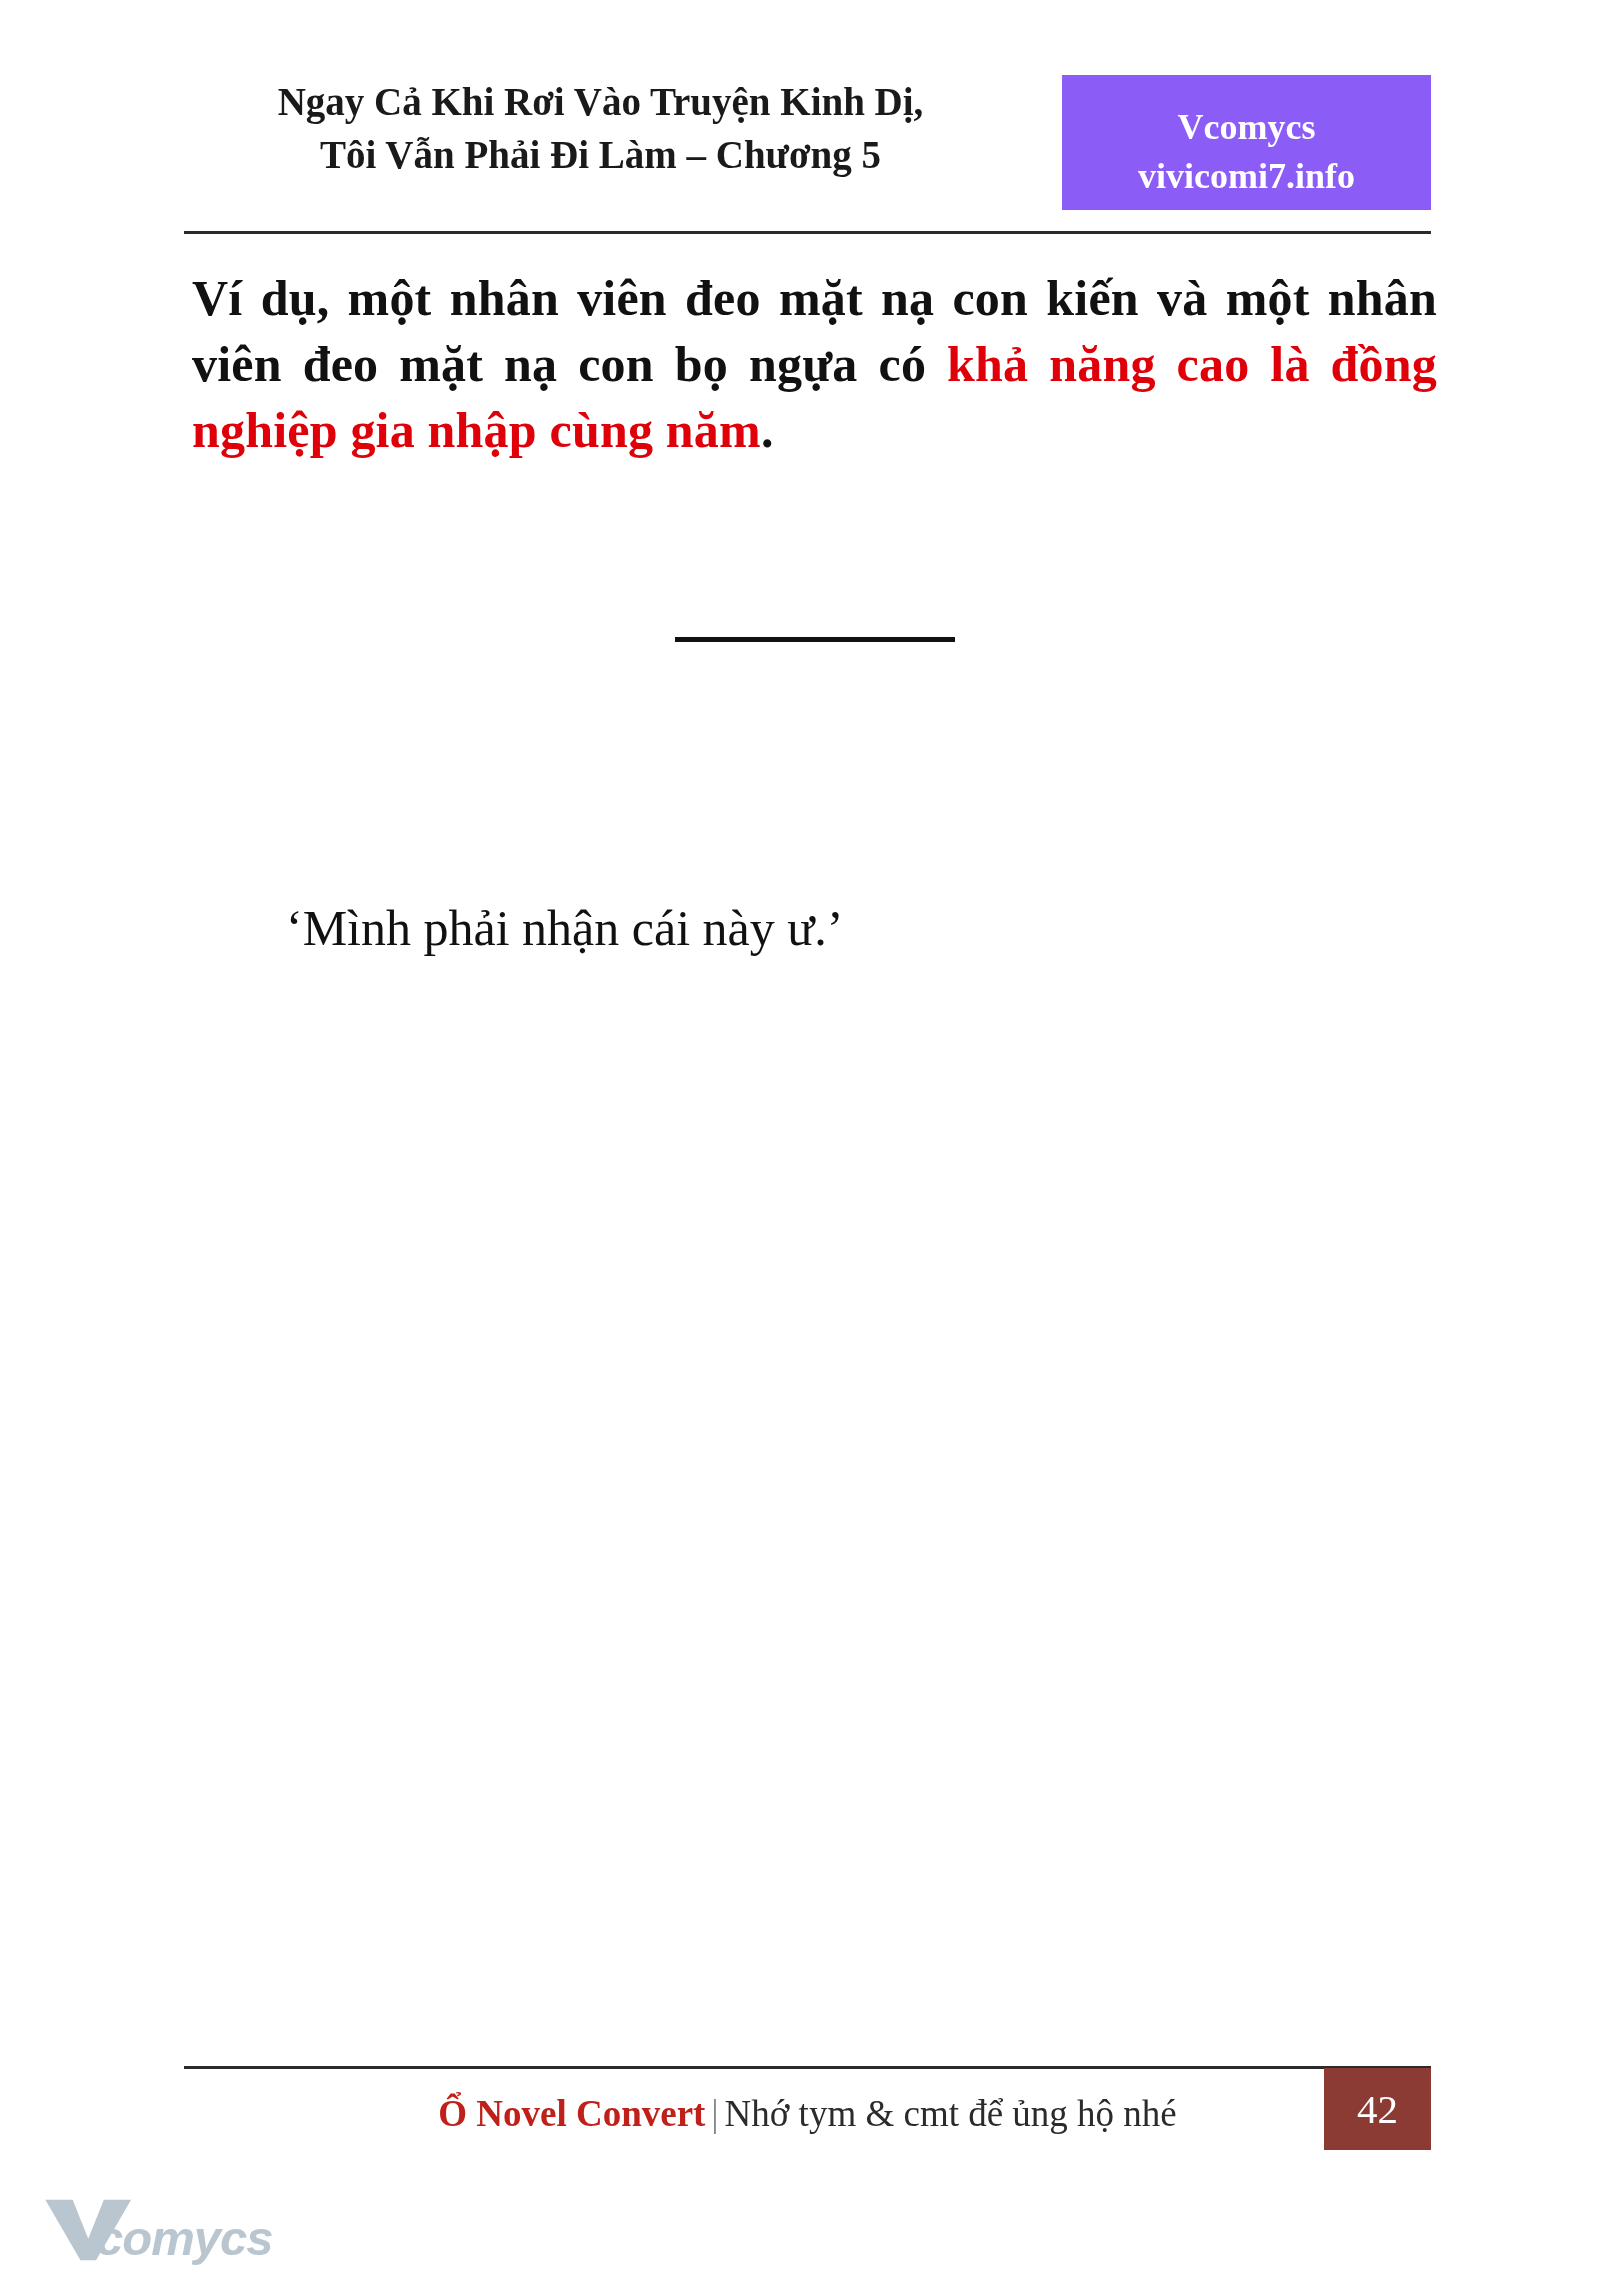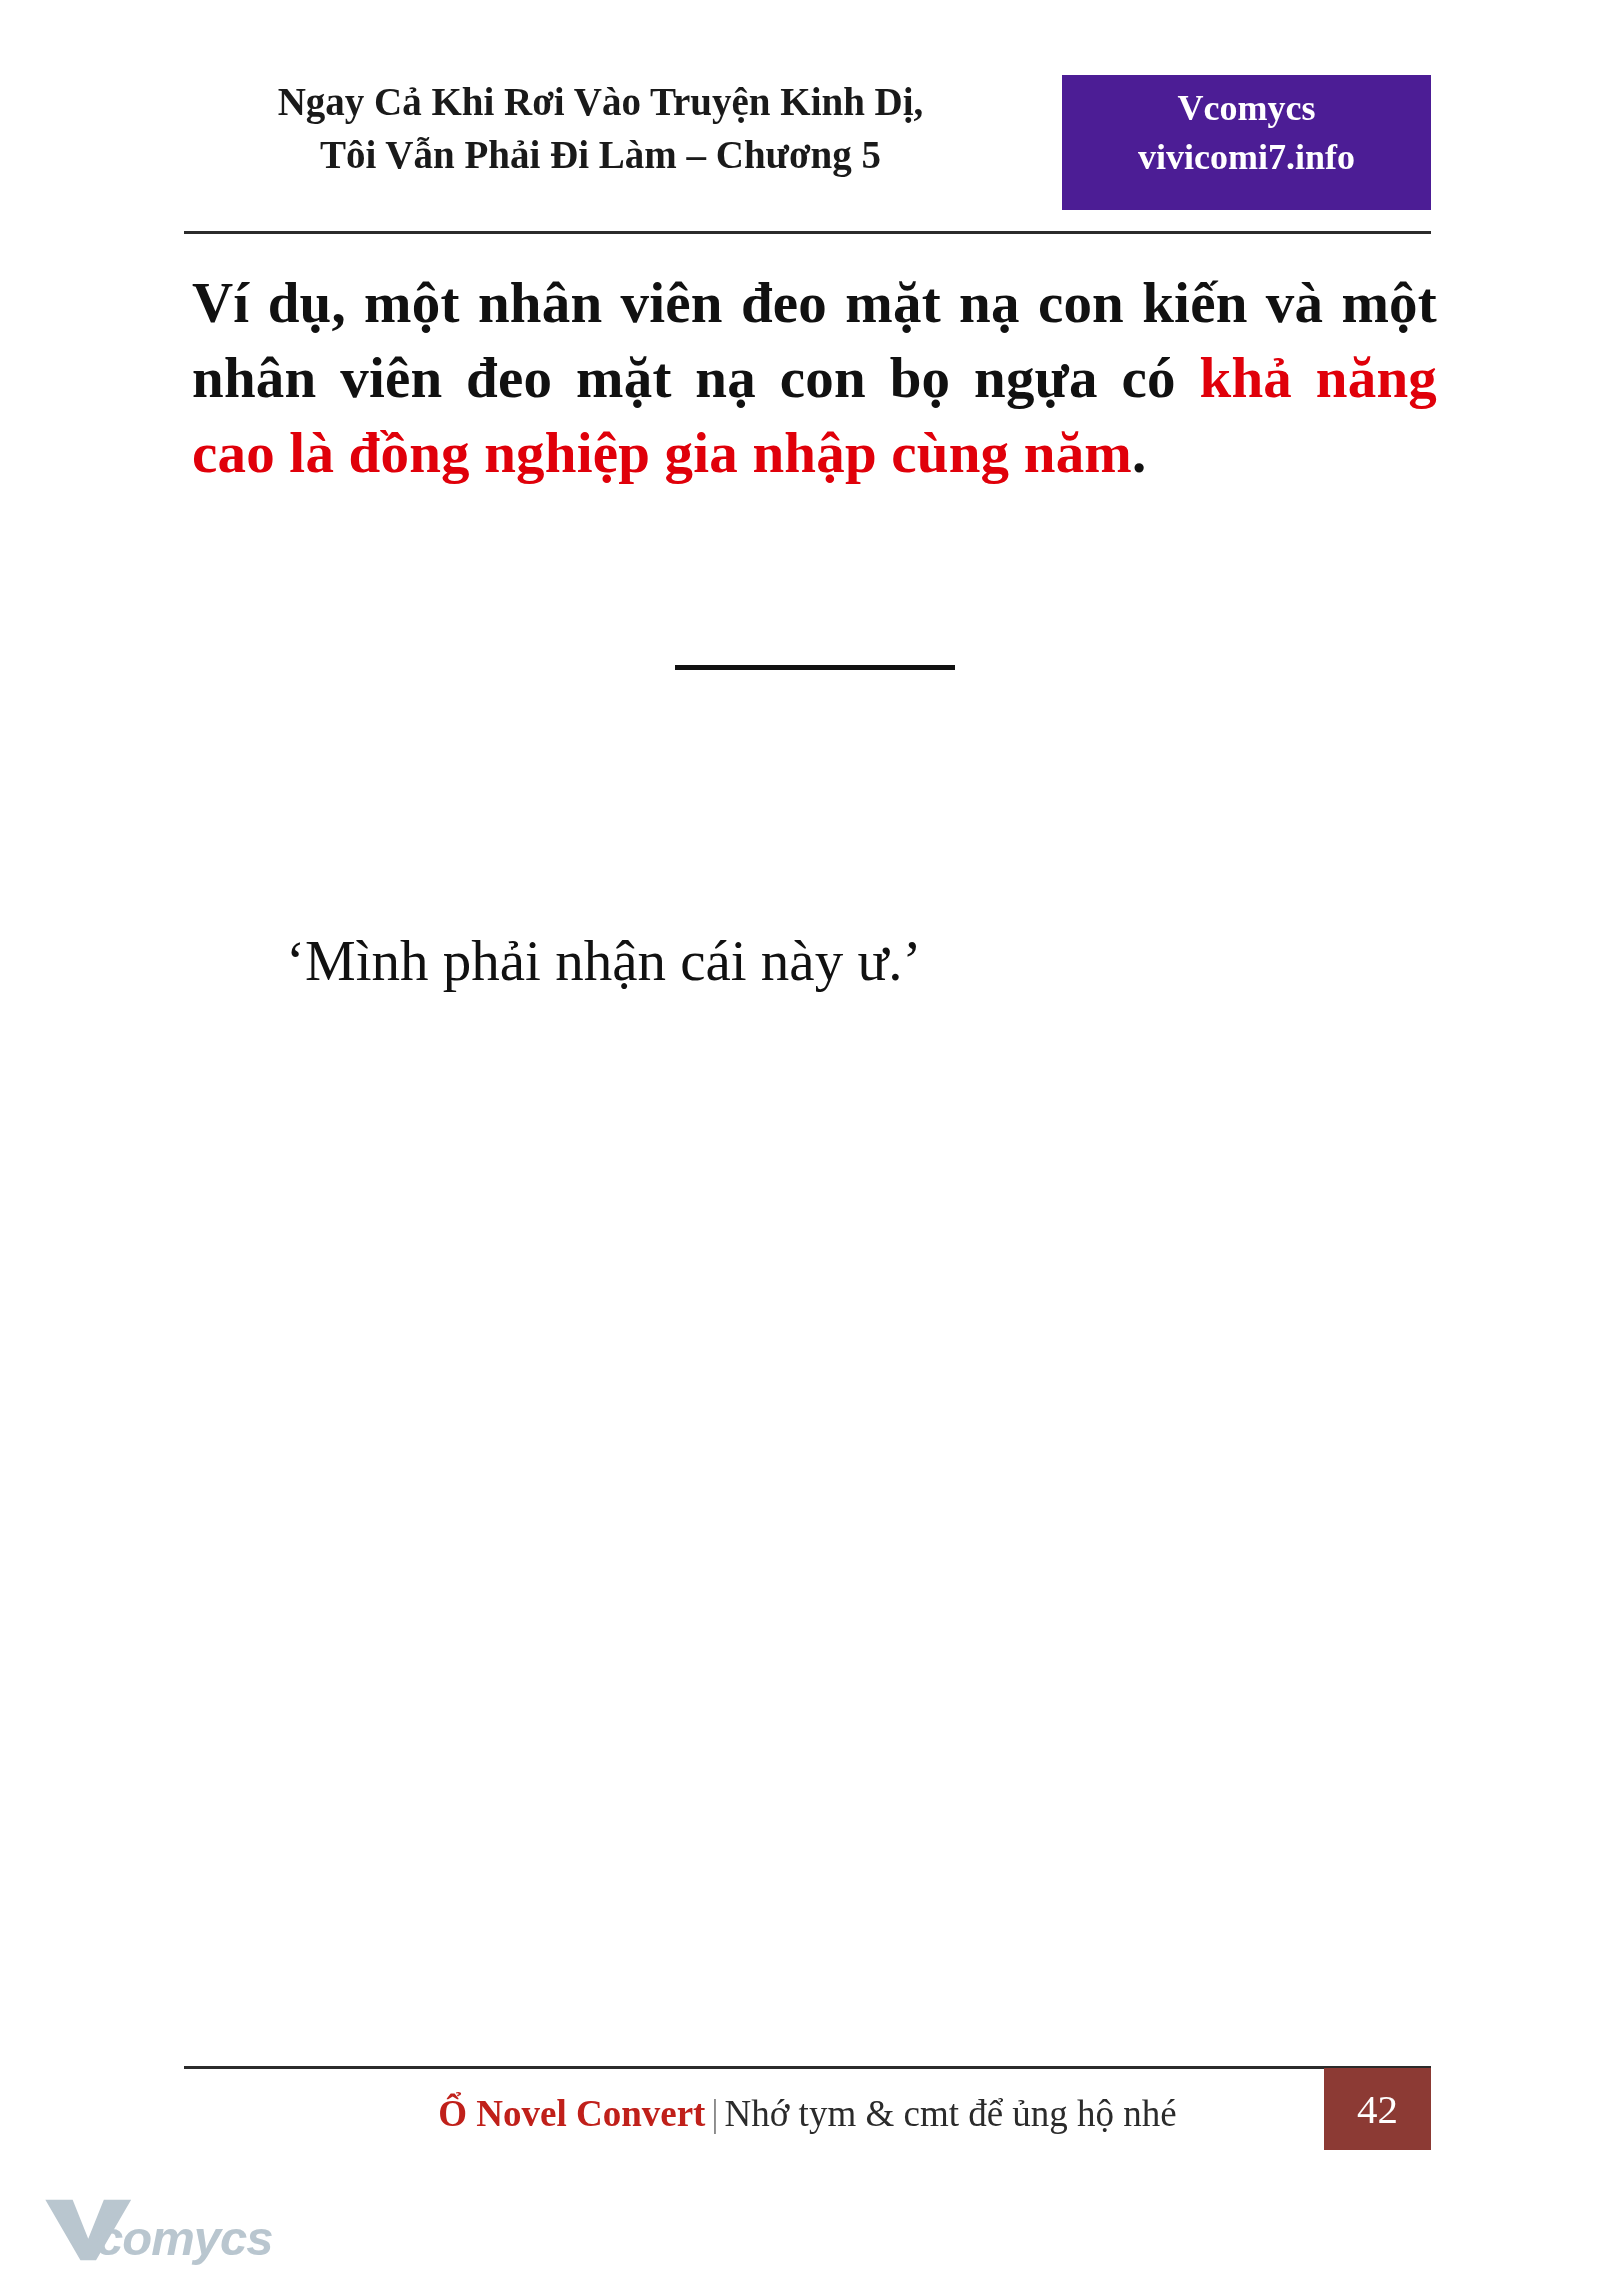--- a/index.html
+++ b/index.html
@@ -44,26 +44,26 @@
   }
   .header-title .line2 {
     display: block;
   }
   .header-badge {
     position: absolute;
     right: 0;
     top: -1px;
     width: 369px;
     height: 135px;
-    background: #4c1d95;
+    background: #8b5cf6;
     color: #ffffff;
     text-align: center;
     font-size: 36px;
     line-height: 1.35;
-    padding-top: 9px;
+    padding-top: 28px;
     box-sizing: border-box;
     font-family: "Liberation Serif", serif;
   }
   .header-rule {
     position: absolute;
     left: 0;
     top: 155px;
     width: 1247px;
     height: 2.9px;
     background: #2b2b2b;
@@ -71,21 +71,21 @@
 
   
   .content {
     position: absolute;
     left: 192px;
     top: 265px;
     width: 1245px;
   }
   p.para {
     margin: 0;
-    font-size: 57px;
+    font-size: 50px;
     line-height: 1.32;
     color: #111111;
     text-align: justify;
     font-family: "Liberation Serif", serif;
   }
   p.para.bold {
     font-weight: bold;
     letter-spacing: 0.2px;
   }
   .red {

